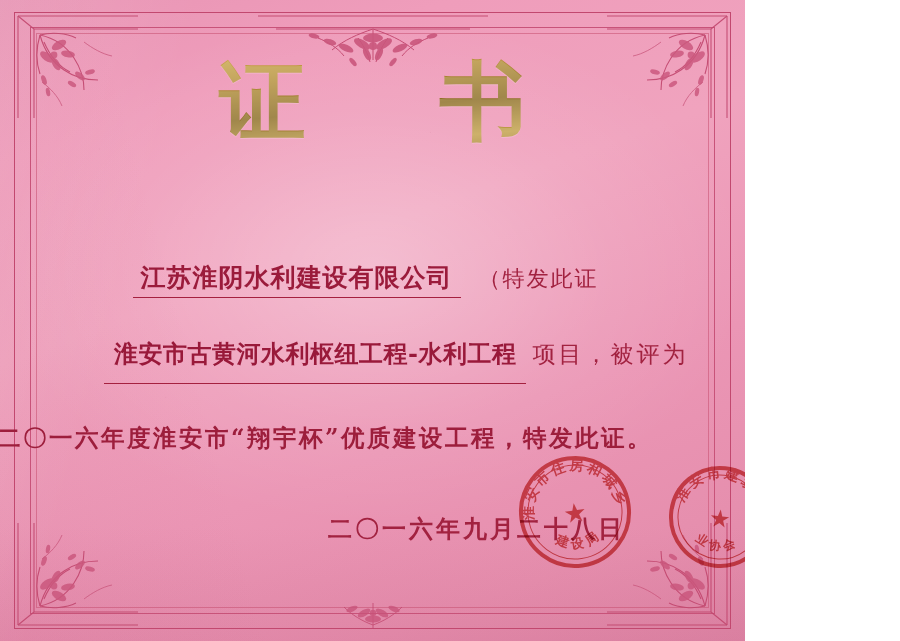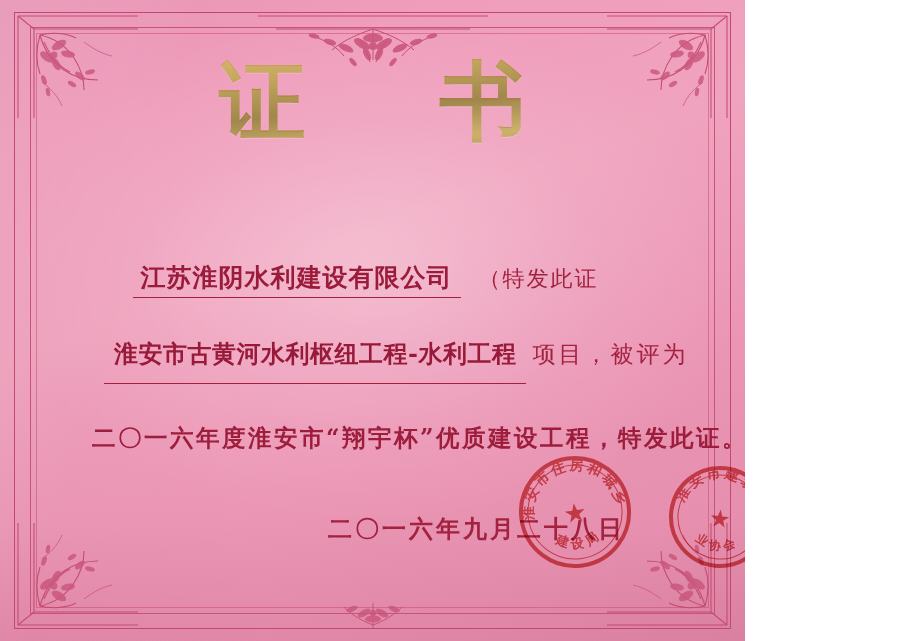--- a/index.html
+++ b/index.html
@@ -130,21 +130,21 @@
     font-size: 23px;
     margin-top: 29px;
   }
   .line {
     display: flex;
     align-items: baseline;
     white-space: nowrap;
   }
   .line1 { justify-content: center; margin-bottom: 40px; }
   .line2 { justify-content: flex-start; margin-bottom: 38px; padding-left: 20px; }
-  .line3 { justify-content: flex-start; padding-left: 14px; }
+  .line3 { justify-content: flex-end; padding-left: 14px; }
 
   .company {
     font-weight: 700;
     font-size: 25px;
     letter-spacing: 1px;
     border-bottom: 1.6px solid #a5203f;
     padding: 0 8px 3px 8px;
     color: #9b1b3b;
   }
   .manager-wrap {

